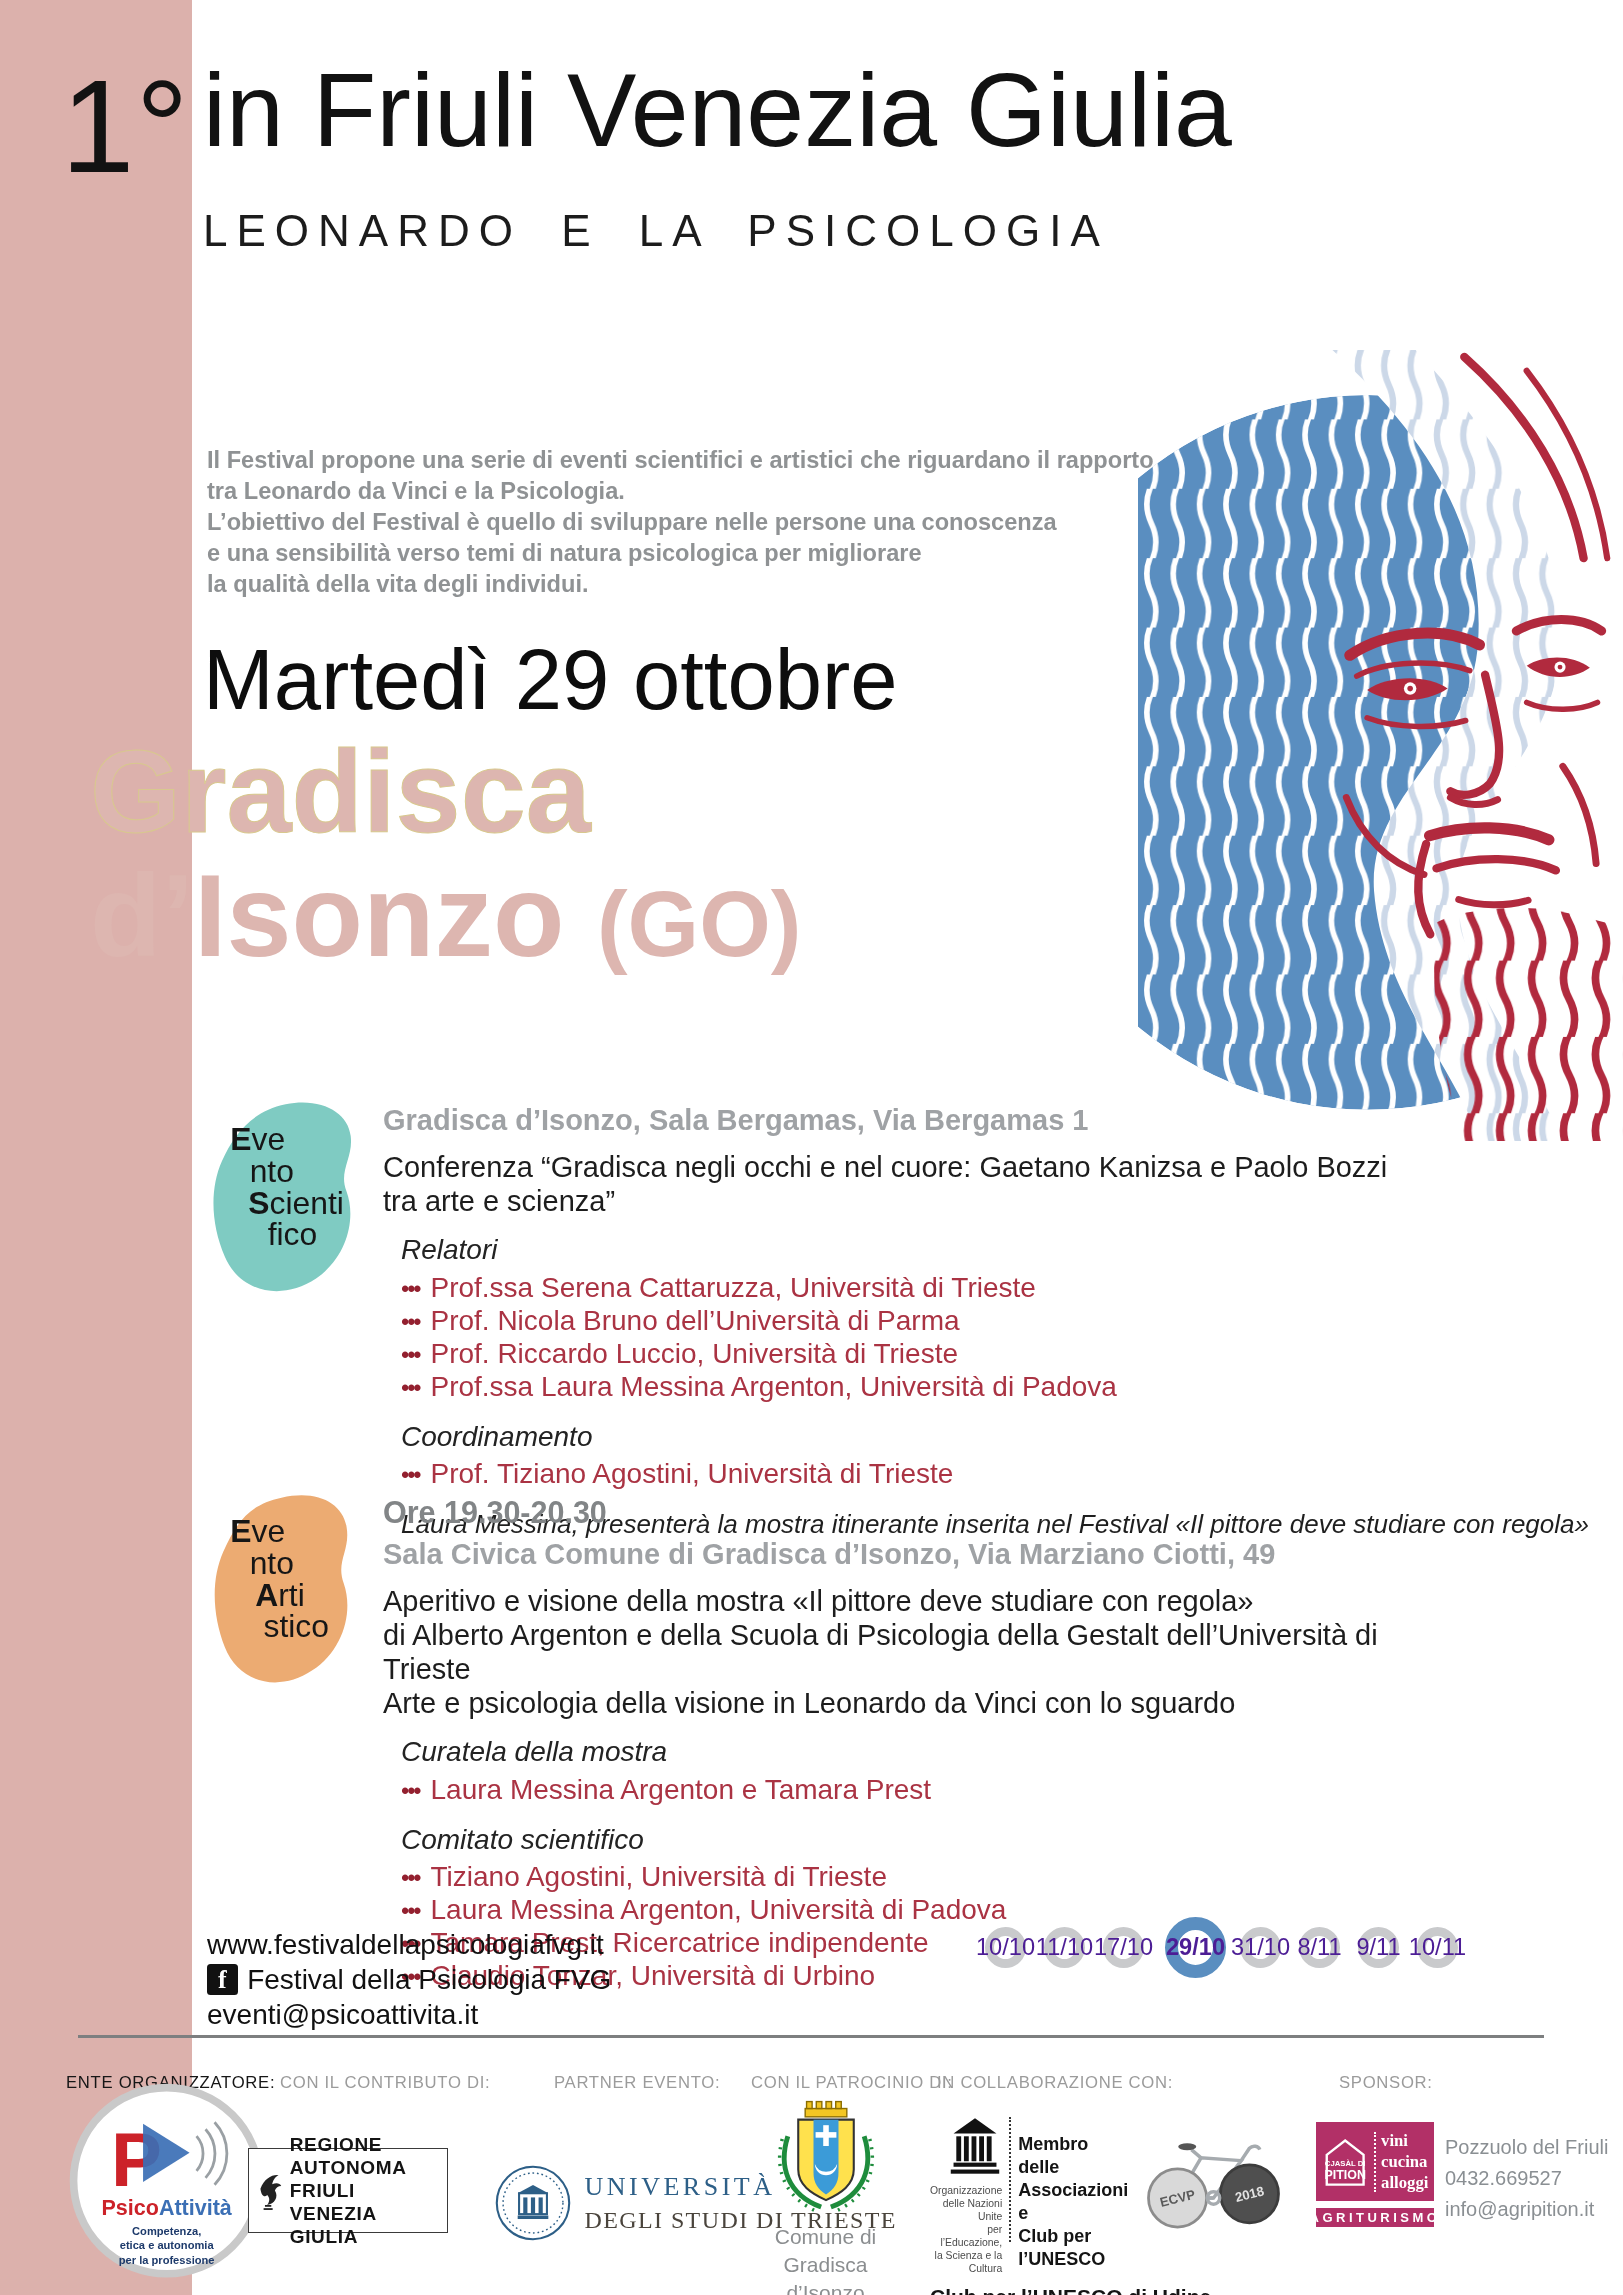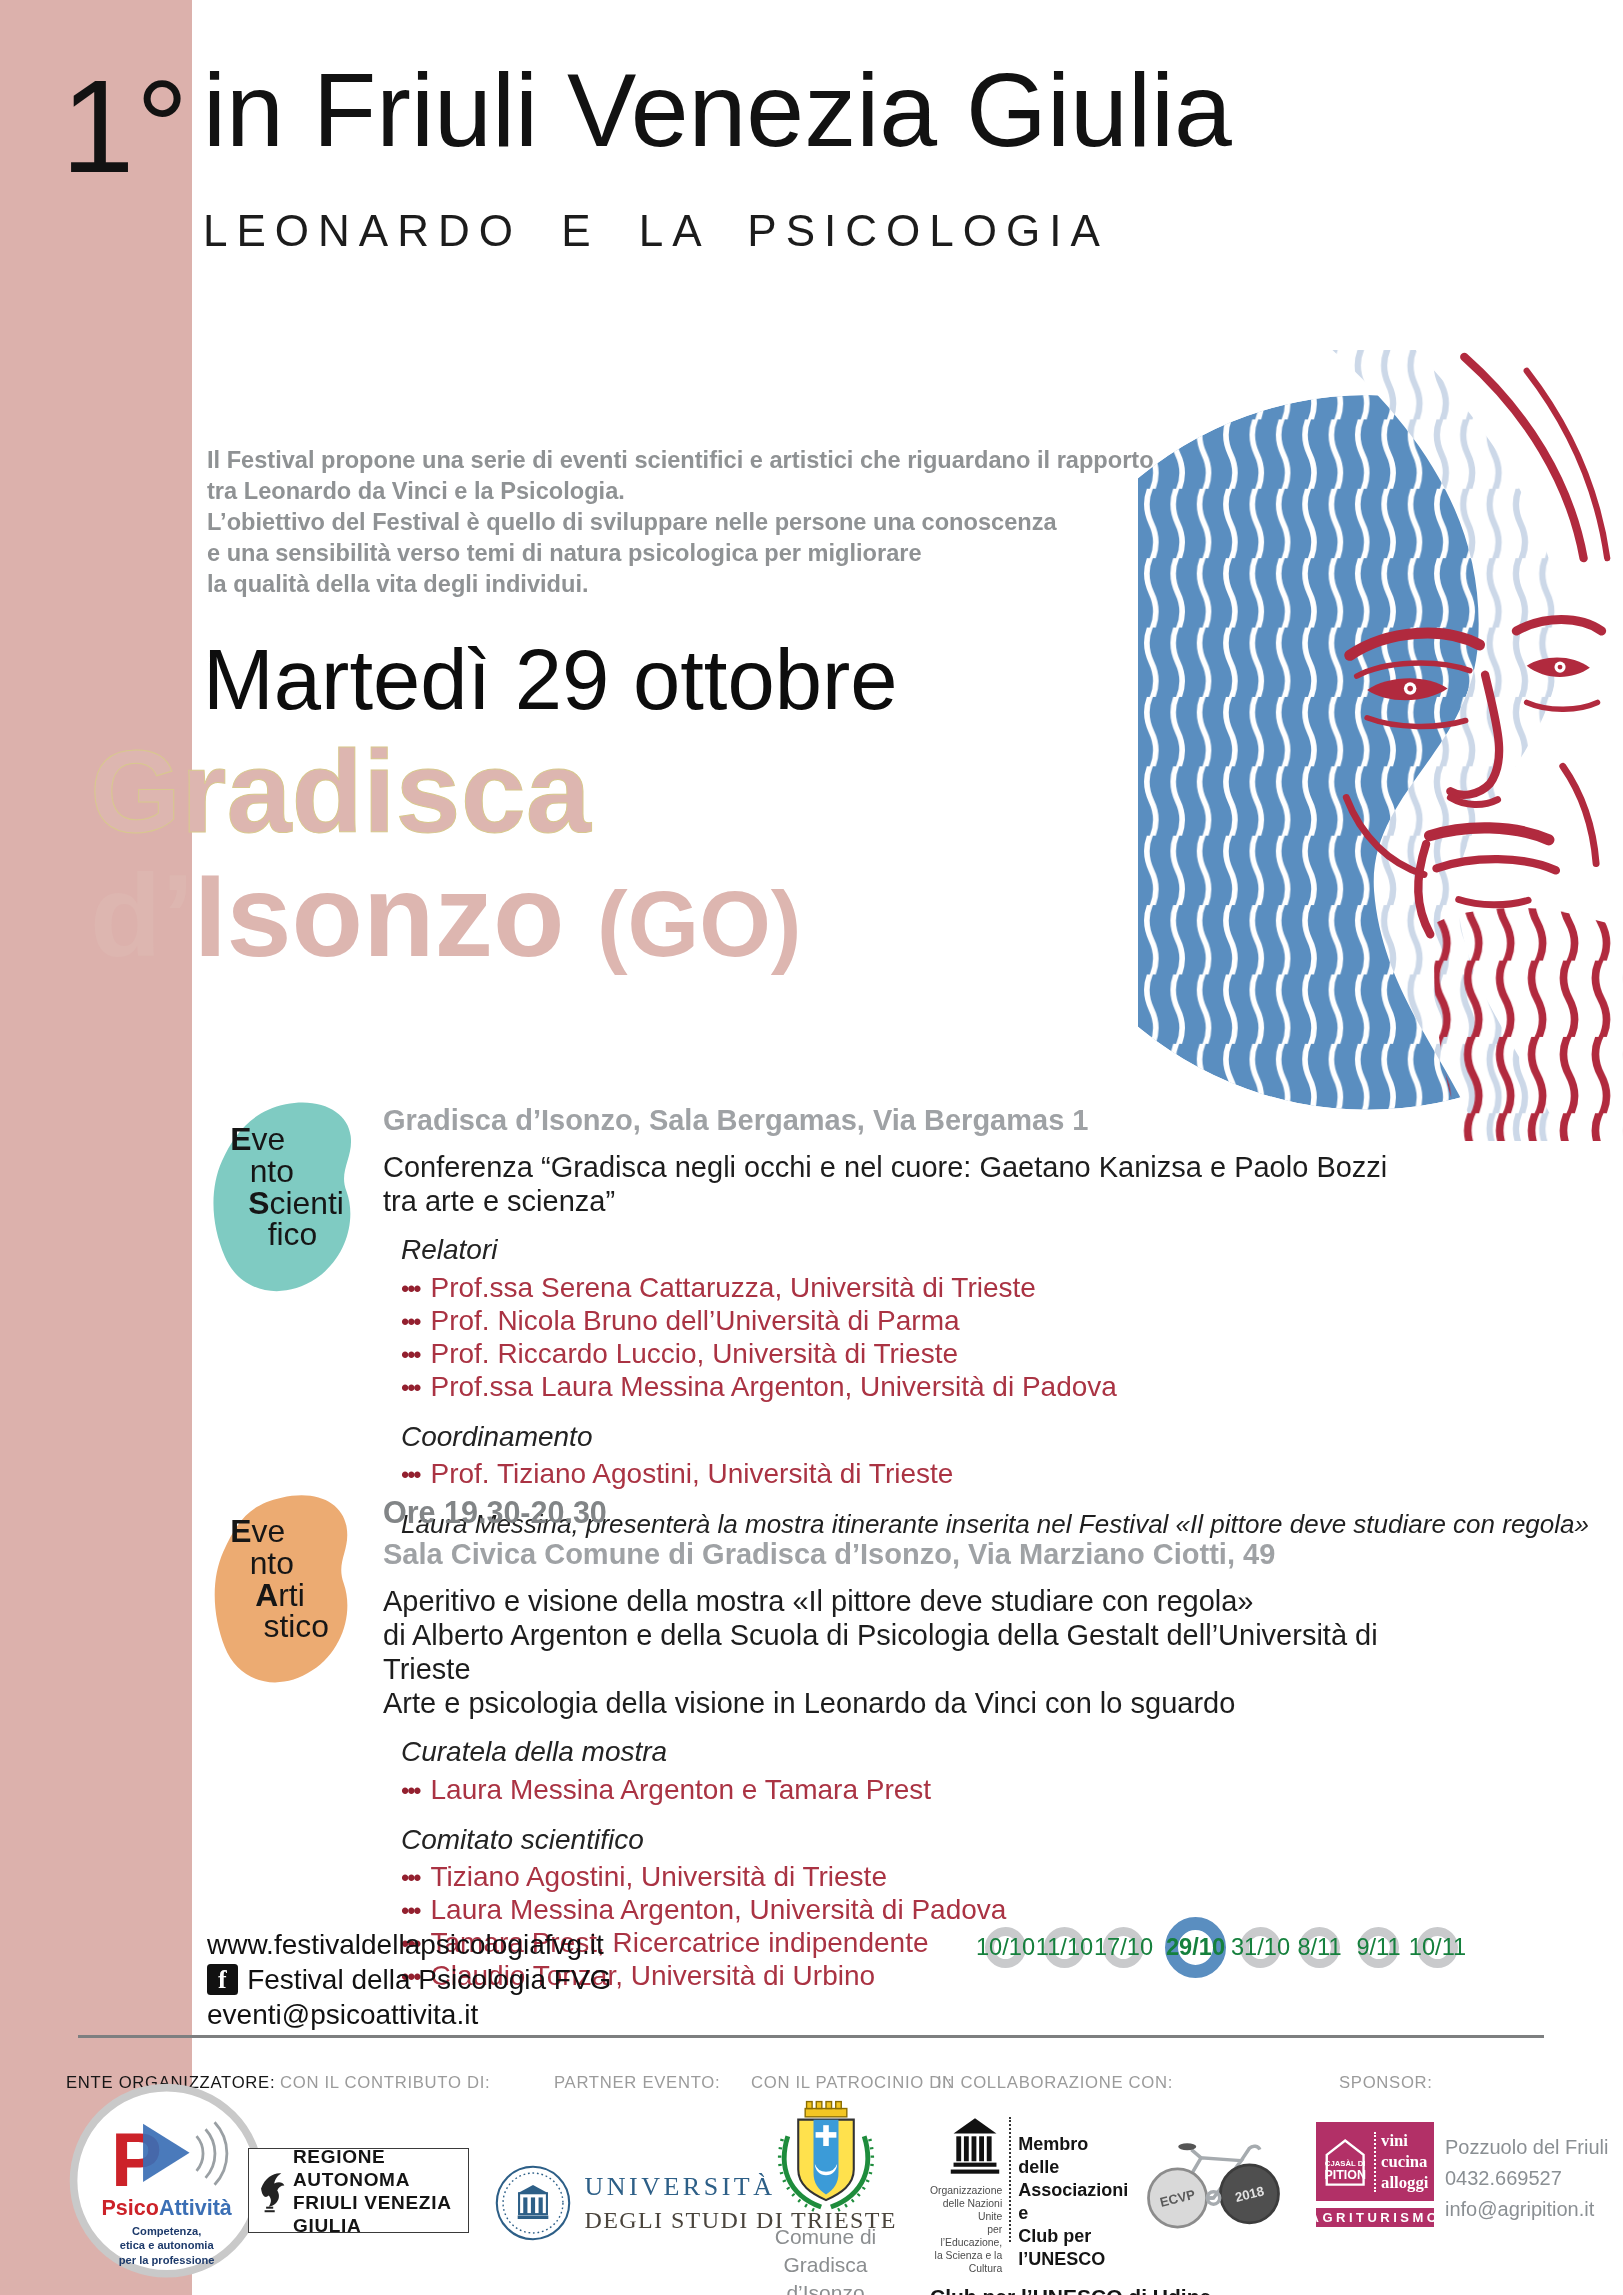--- a/index.html
+++ b/index.html
@@ -47,28 +47,28 @@
   
   .contact{position:absolute;left:207px;top:1928px;font-size:28px;color:#111;line-height:33px;}
   .fb-row{display:flex;align-items:center;gap:9.7px;margin:2.1px 0;}
   .fb-icon{width:30.5px;height:30.5px;background:#111;border-radius:3.5px;color:#fff;display:flex;align-items:center;justify-content:center;
            font-family:"Liberation Serif",serif;font-weight:700;font-size:26px;}
   
   .datestrip{position:absolute;left:0;top:0;}
   .d-item{position:absolute;width:83px;height:83px;display:flex;align-items:center;justify-content:center;}
   .d-ring{position:absolute;width:23.6px;height:23.6px;border:9px solid #c9cacc;background:#fff;border-radius:50%;}
   .d-item.active .d-ring{width:35px;height:35px;border:13px solid #5a8ec0;}
-  .d-lab{position:relative;font-size:23.6px;color:#15803d;z-index:2;white-space:nowrap;}
+  .d-lab{position:relative;font-size:23.6px;color:#4c1d95;z-index:2;white-space:nowrap;}
   .d-item.active .d-lab{font-weight:700;}
   
   .hr{position:absolute;left:78px;top:2035px;width:1466px;height:2.8px;background:#7d7f80;}
   .f-label{position:absolute;top:2073px;font-size:16.7px;letter-spacing:0.7px;color:#9b9b9b;font-weight:400;}
   .f-label.dark{color:#161616;}
   .psico{position:absolute;left:68px;top:2082px;}
-  .regione{position:absolute;left:248px;top:2148px;width:221px;height:85px;border:1.4px solid #3a3a3a;background:#fff;
+  .regione{position:absolute;left:248px;top:2148px;width:200px;height:85px;border:1.4px solid #3a3a3a;background:#fff;
            display:flex;align-items:center;gap:7px;padding:0 5.6px;box-sizing:border-box;}
   .regione .rtxt{font-size:19px;font-weight:700;letter-spacing:0.7px;color:#141414;line-height:23px;}
   .univ{position:absolute;left:494px;top:2164px;display:flex;align-items:center;gap:12.5px;}
   .univ .u1{font-family:"Liberation Serif",serif;font-size:26px;letter-spacing:3.5px;color:#2d5f87;}
   .univ .u2{font-family:"Liberation Serif",serif;font-size:24px;letter-spacing:1.4px;color:#4a443c;margin-top:5.6px;}
   .comune{position:absolute;left:749px;top:2100px;width:153px;text-align:center;}
   .comune .ctxt{font-size:21px;color:#8b8e90;line-height:28px;margin-top:4.2px;}
   .unesco{position:absolute;left:930px;top:2114px;width:187px;}
   .un-row{display:flex;}
   .un-leftcol{width:82px;text-align:right;}

